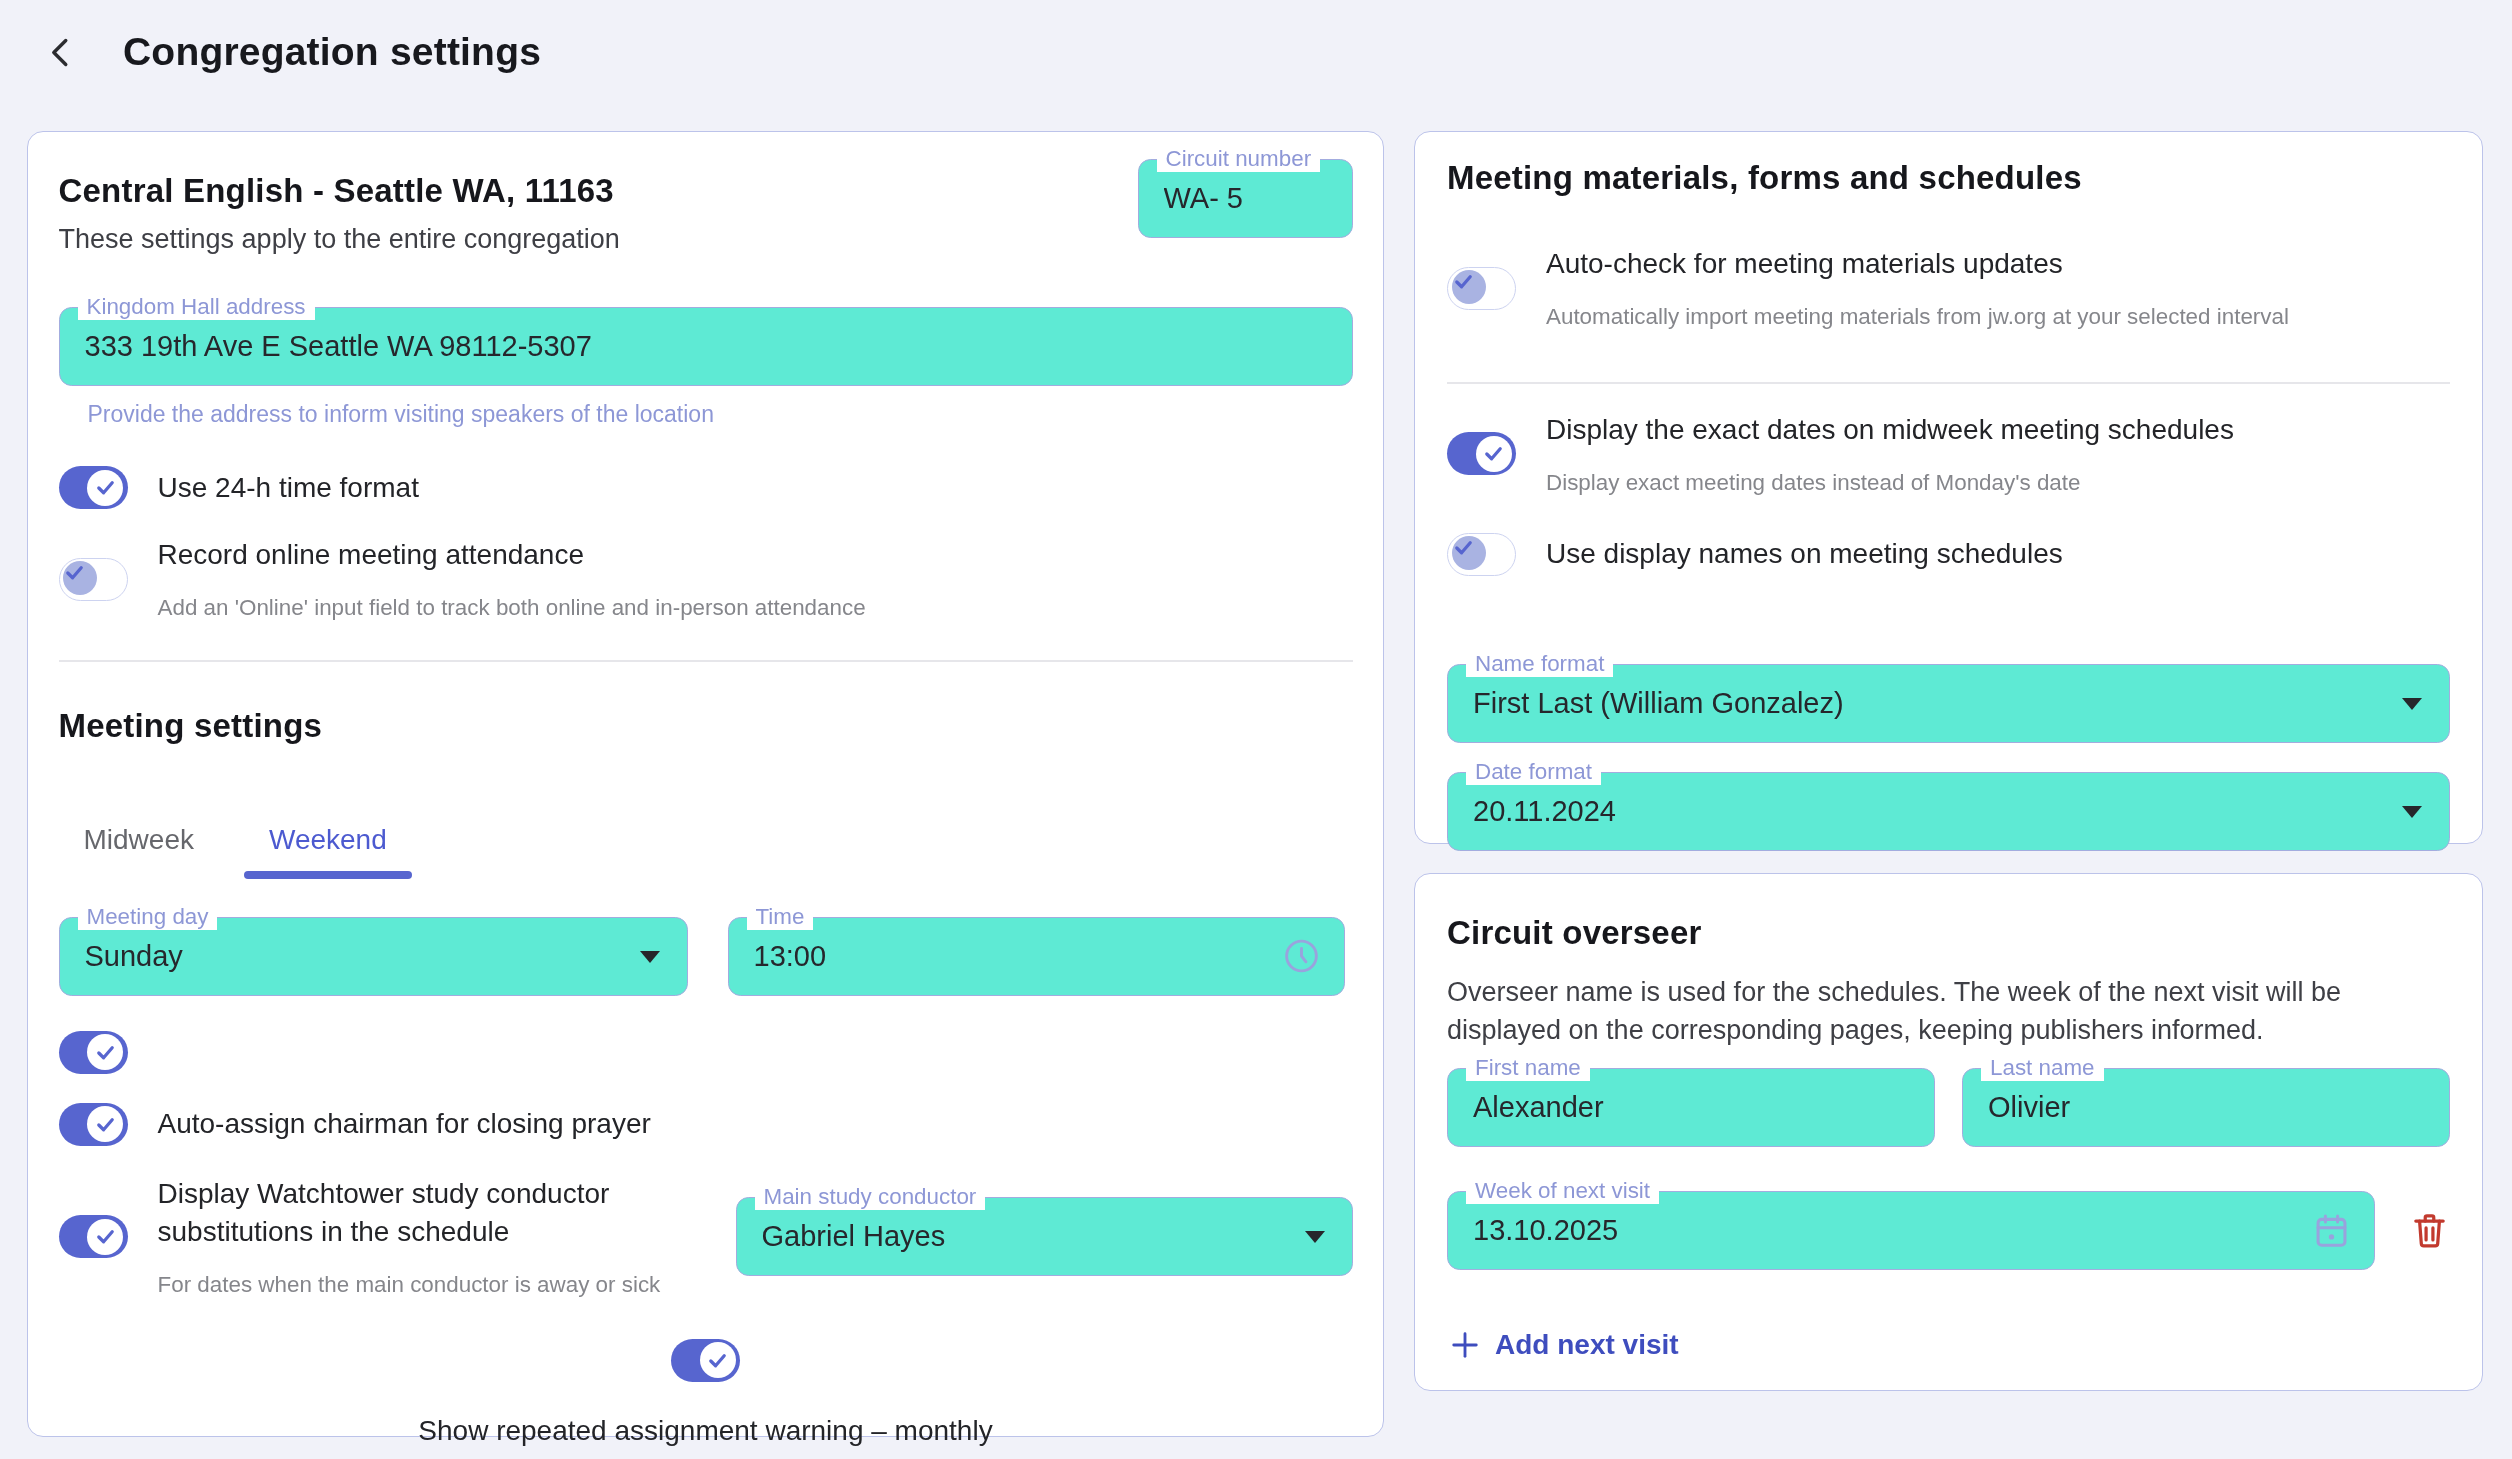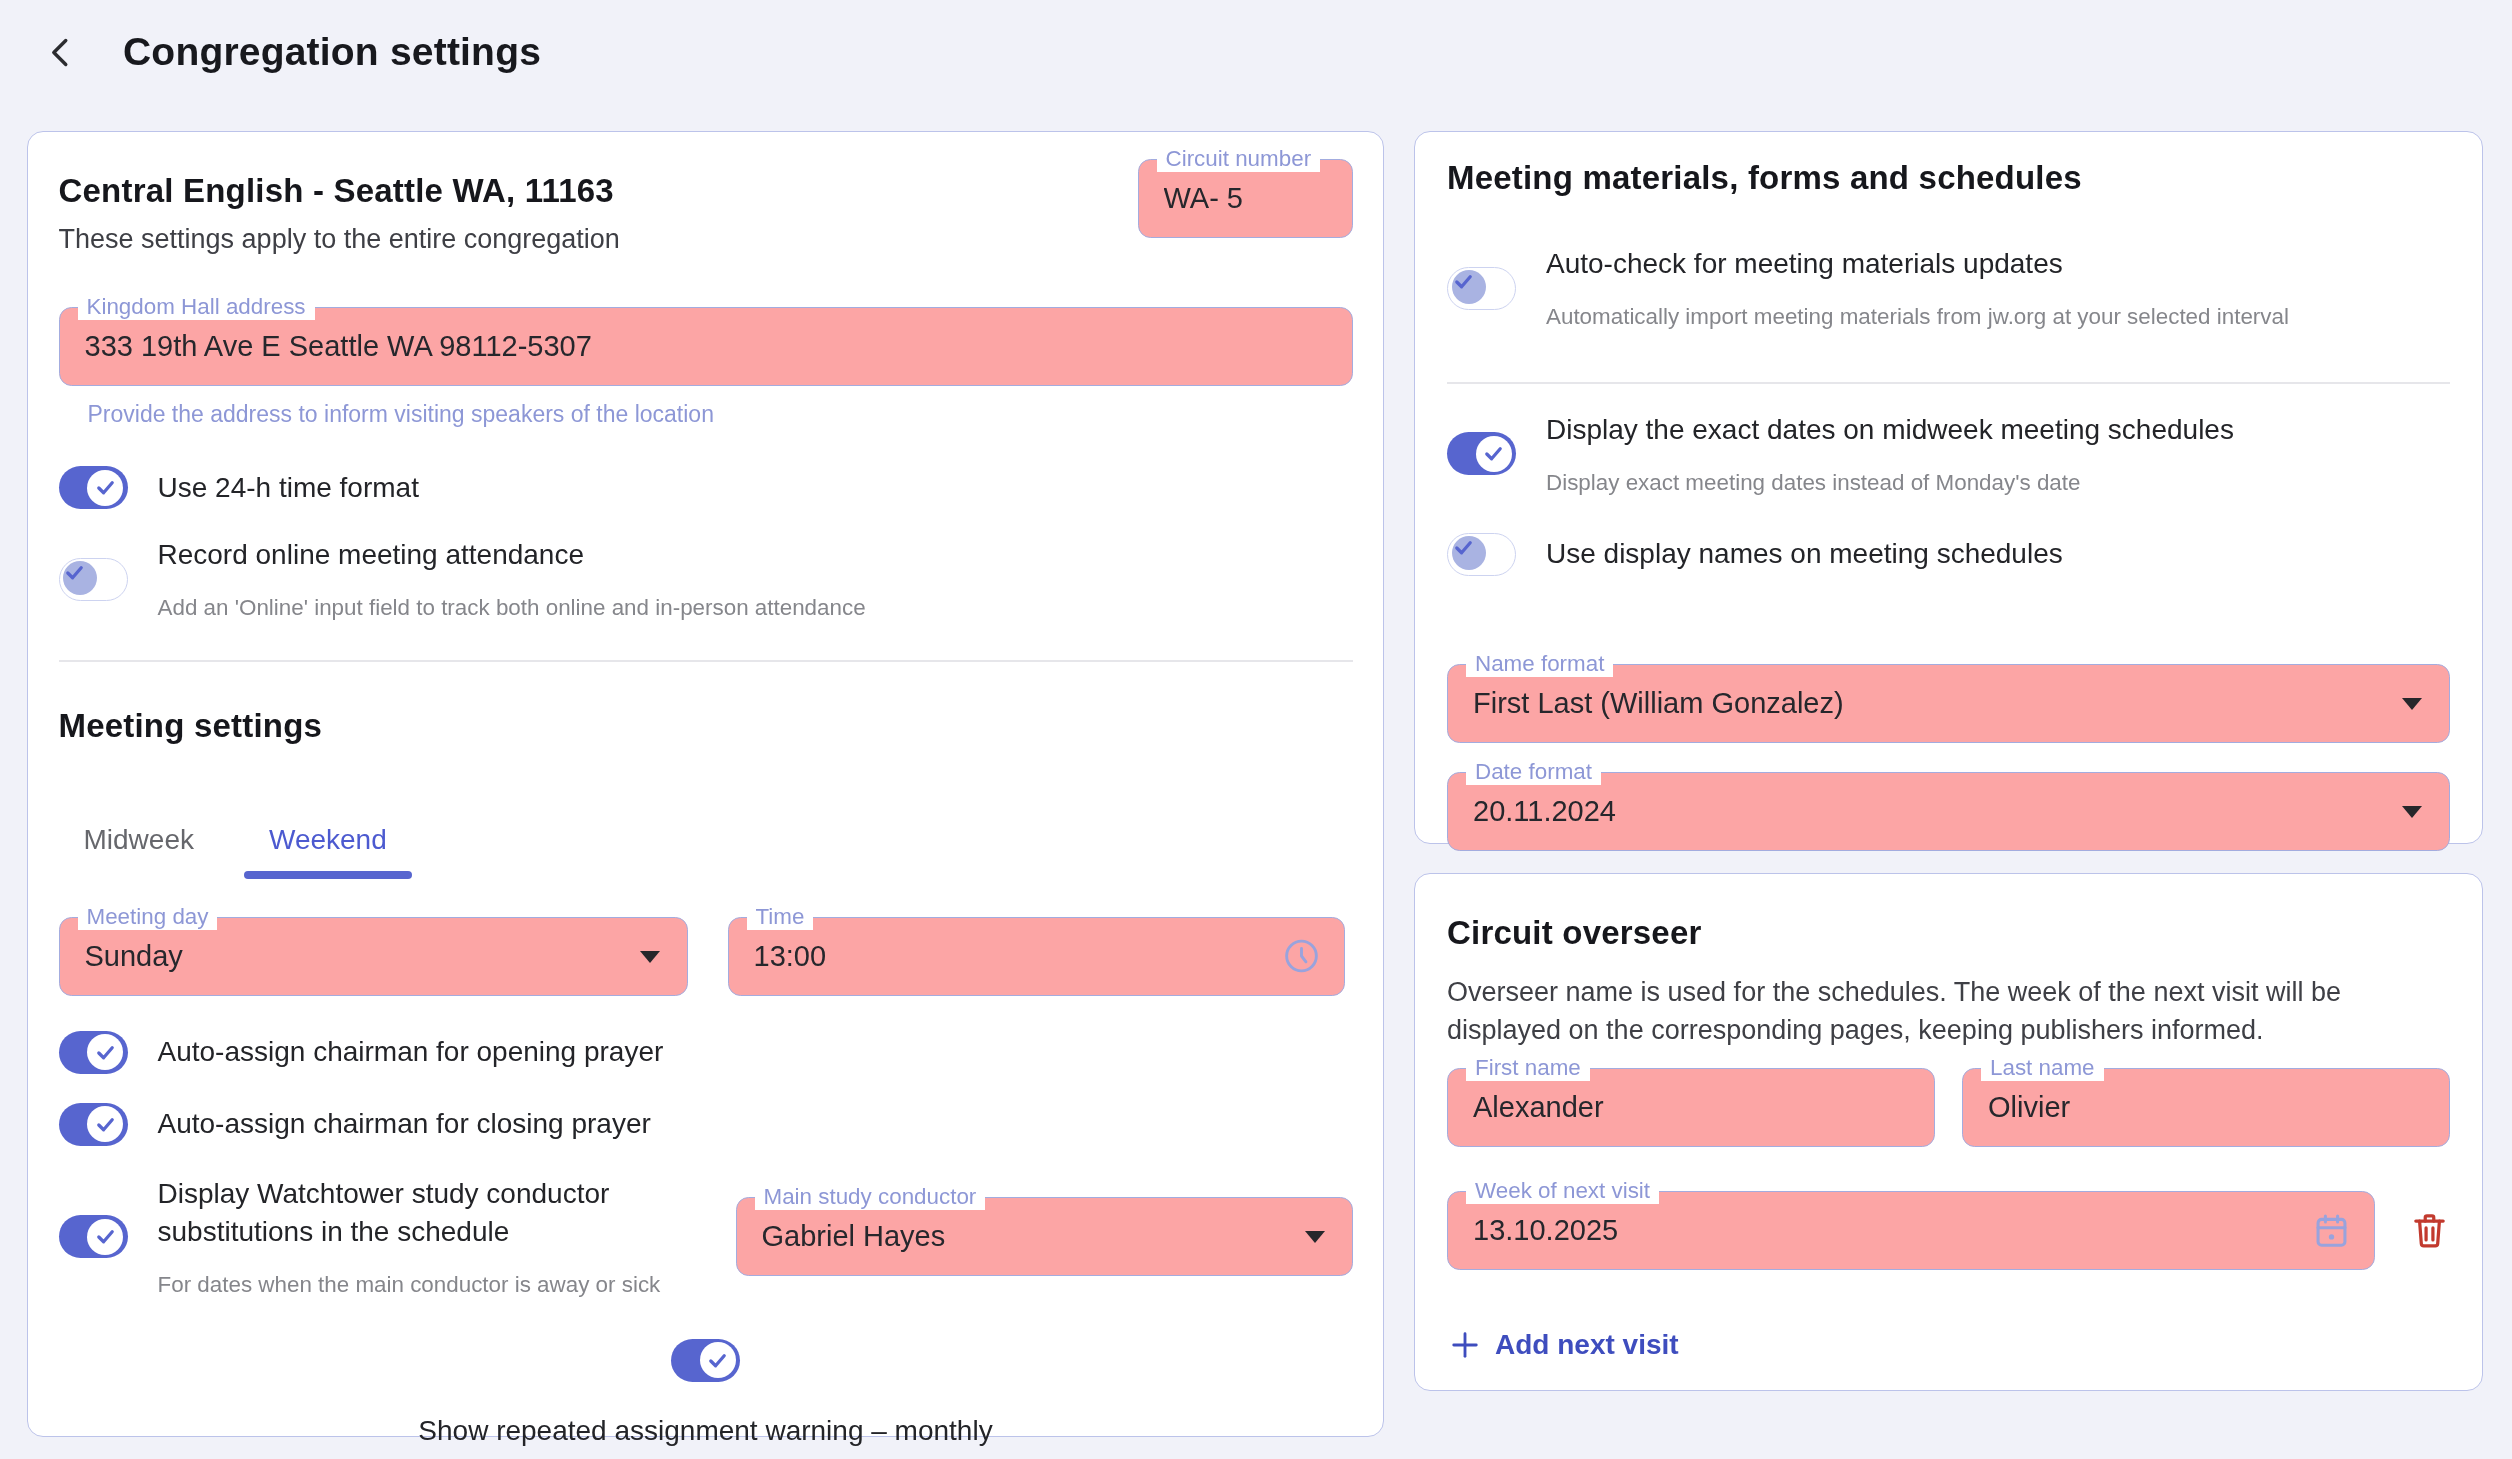--- a/index.html
+++ b/index.html
@@ -23,21 +23,21 @@
   .left-card  { width: 1357px; height: 1306px; padding: 27px 30.5px; }
   .right-col  { width: 1069px; display: flex; flex-direction: column; gap: 29px; }
   .materials-card { height: 713px; padding: 27px 32px 28px; }
   .overseer-card  { height: 518px; padding: 27px 32px 18px; }
 
   .card-title { font-size: 33px; font-weight: 700; color: #16171c; letter-spacing: 0.2px; }
   .subtitle { font-size: 27px; color: #3e3f45; margin-top: 14.3px; }
 
   
   .field { position: relative; height: 79px; border: 1.8px solid #a3acdf; border-radius: 12.6px;
-           background: #fca5a5; display: flex; align-items: center; padding: 0 25px; cursor: pointer; }
+           background: #5eead4; display: flex; align-items: center; padding: 0 25px; cursor: pointer; }
   .f-label { position: absolute; top: -15.2px; left: 18px; background: #fff; padding: 0 9px;
              font-size: 22.4px; color: #8d97d6; white-space: nowrap; line-height: 27px; }
   .f-value { font-size: 29px; color: #26272c; white-space: nowrap; overflow: hidden; }
   .caret { position: absolute; right: 27px; top: 50%; margin-top: -5.4px; width: 0; height: 0;
            border-left: 10px solid transparent; border-right: 10px solid transparent;
            border-top: 12.6px solid #26272b; }
   .trailing-icon { position: absolute; right: 21.5px; top: 50%; transform: translateY(-50%);
                    display: flex; align-items: center; }
 
   .helper-peri { font-size: 23px; color: #8d97d6; }
@@ -202,23 +202,20 @@
     <div class="toggle-row t-opening">
       <span class="switch on">
         <span class="thumb">
             <span class="check-icon" style="display:flex;">
               <svg width="23" height="23" viewBox="0 0 24 24" fill="none" stroke="#5765cf" stroke-width="3.4" stroke-linecap="round" stroke-linejoin="round">
                 <polyline points="5 12.5 10 17.5 19 7"></polyline>
               </svg>
             </span>
           </span>
       </span>
-      <div>
-        <div class="toggle-label">Auto-assign chairman for opening prayer</div>
-      </div>
     </div>
 
     <div class="toggle-row t-closing">
       <span class="switch on">
         <span class="thumb">
             <span class="check-icon" style="display:flex;">
               <svg width="23" height="23" viewBox="0 0 24 24" fill="none" stroke="#5765cf" stroke-width="3.4" stroke-linecap="round" stroke-linejoin="round">
                 <polyline points="5 12.5 10 17.5 19 7"></polyline>
               </svg>
             </span>

